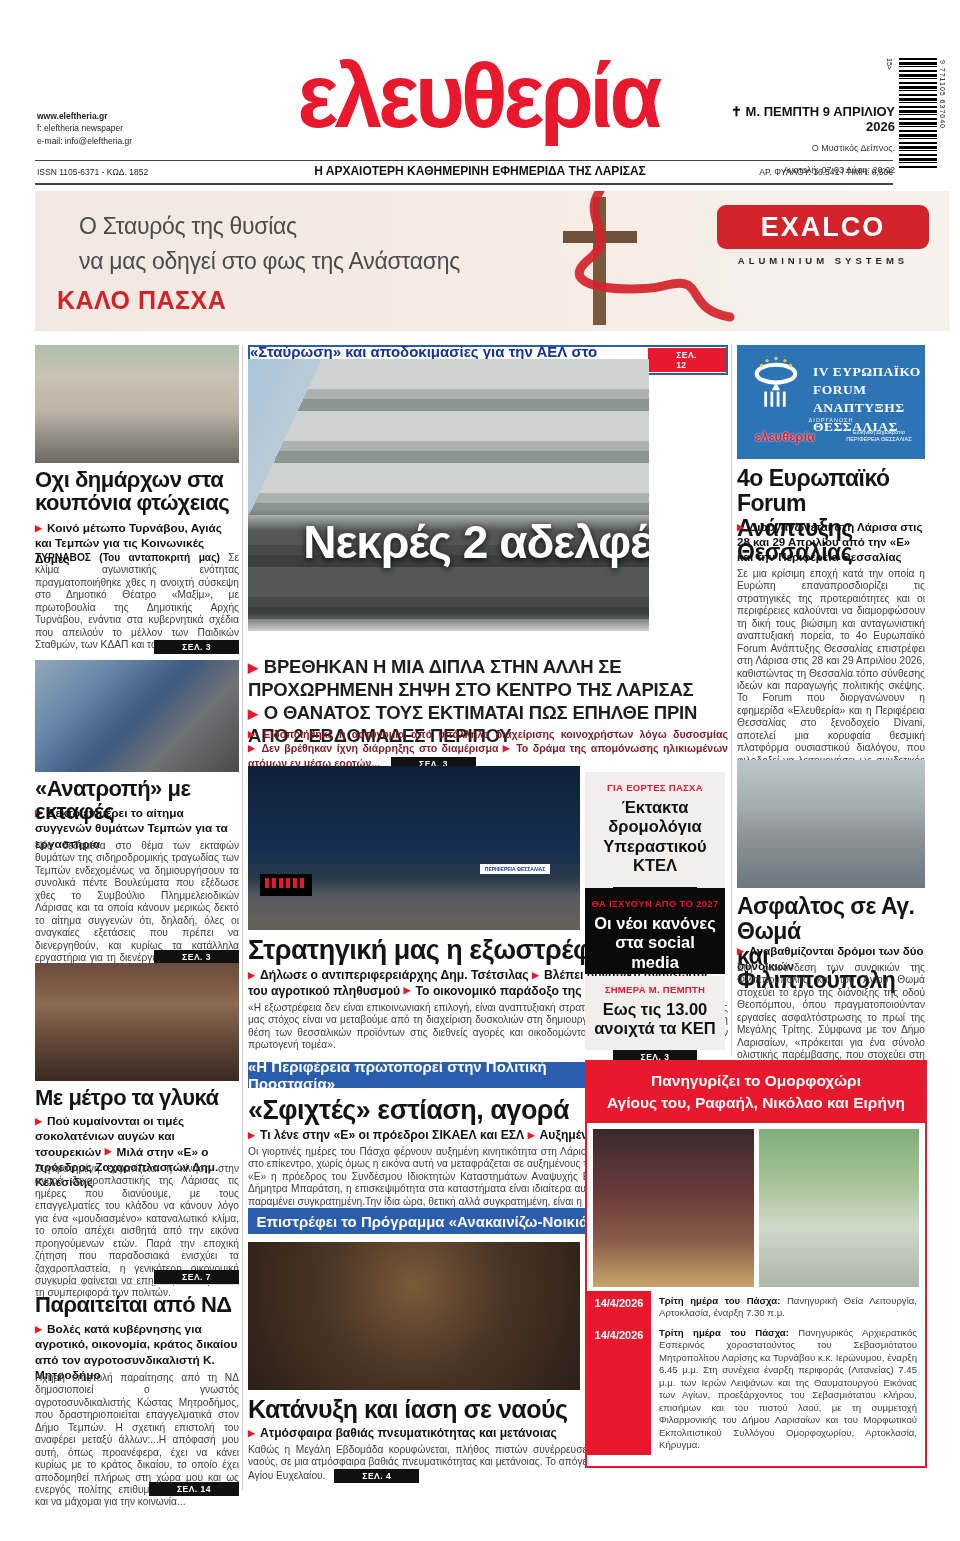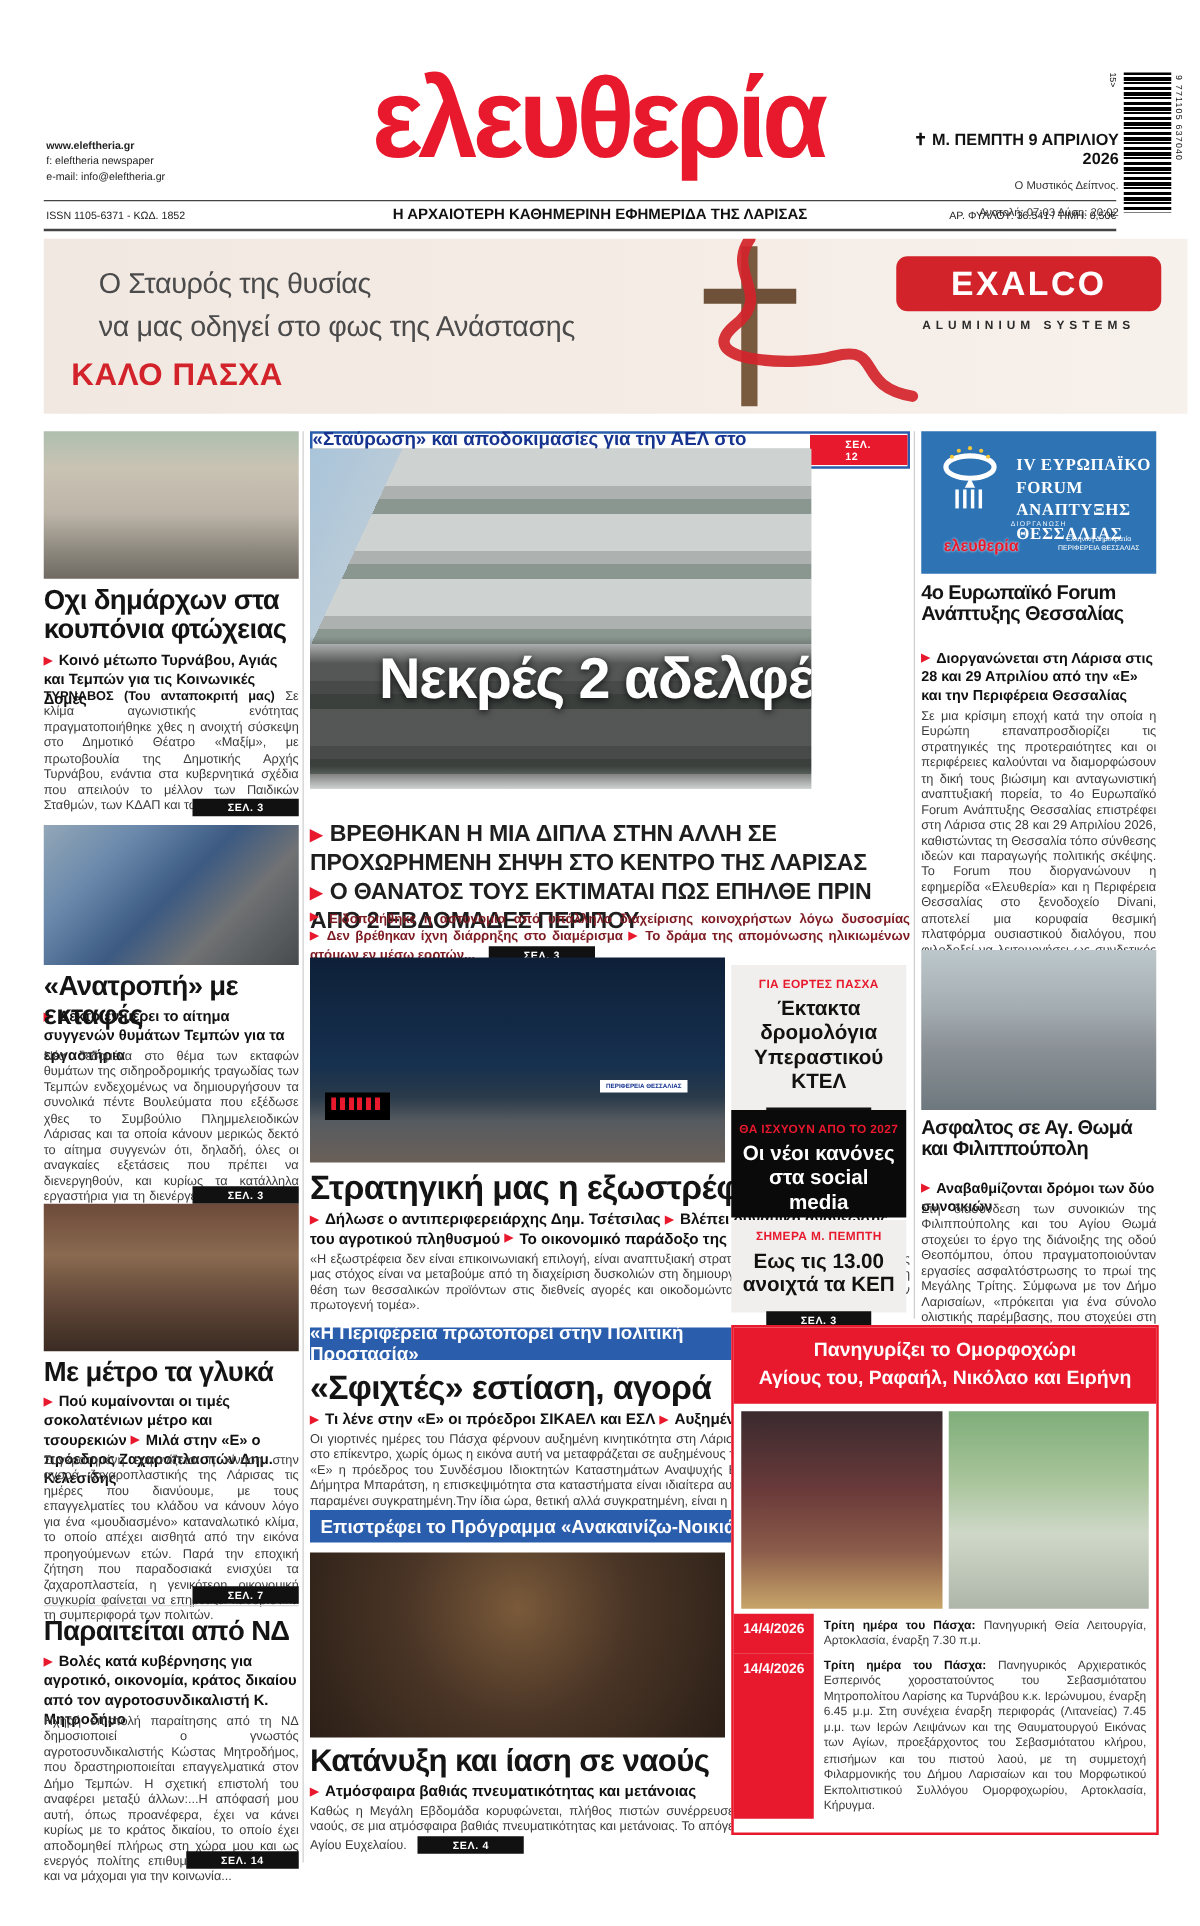--- a/index.html
+++ b/index.html
@@ -76,21 +76,21 @@
   .mbox.light{background:#f1efed;}
   .mbox.dark{background:#0a0a0a;}
   .mbox.dark .t{color:#fff;}
 
   
   .forum-box{background:#2e74b5;color:#fff;}
   .forum-title{font-family:"Liberation Serif",serif;font-size:13.5px;font-weight:700;letter-spacing:0.5px;line-height:1.35;}
   .forum-org{font-size:5.5px;letter-spacing:1px;text-align:center;color:#eaf2fa;}
   .forum-logo1{color:#e8182d;font-weight:700;font-size:13px;text-shadow:0 0 2px #fff;}
   .forum-logo2{font-size:5.5px;color:#fff;text-align:center;line-height:1.3;}
-  .right-title{font-size:16px;font-weight:700;color:#141414;letter-spacing:-0.5px;line-height:1.08;}
+  .right-title{font-size:23px;font-weight:700;color:#141414;letter-spacing:-0.5px;line-height:1.08;}
 
   
   .redsec{border:2px solid #e8182d;background:#fff;}
   .redsec .head{background:#e8182d;color:#fff;font-weight:700;font-size:15.5px;text-align:center;line-height:1.45;padding:8px 6px;}
   .event{display:flex;}
   .event .d{width:64px;flex:none;background:#e8182d;color:#fff;font-weight:700;font-size:11px;text-align:center;padding-top:6px;}
   .event .tx{flex:1;font-size:9.6px;color:#3c3c3c;line-height:1.3;padding:4px 8px 3px;text-align:justify;}
   .event .lead{font-weight:700;color:#111;}
 
   .vdiv{background:#cfcfcf;width:1px;}
@@ -168,21 +168,21 @@
   <p class="abs body-text" style="left:35px;top:840px;width:204px;margin:0;">
     <span>Νέα δεδομένα στο θέμα των εκταφών θυμάτων της σιδηροδρομικής τραγωδίας των Τεμπών ενδεχομένως να δημιουργήσουν τα συνολικά πέντε Βουλεύματα που εξέδωσε χθες το Συμβούλιο Πλημμελειοδικών Λάρισας και τα οποία κάνουν μερικώς δεκτό το αίτημα συγγενών ότι, δηλαδή, όλες οι αναγκαίες εξετάσεις που πρέπει να διενεργηθούν, και κυρίως τα κατάλληλα εργαστήρια για τη διενέργεια των εξετάσεων, θα υποδειχθούν από τον πραγματογνώμονα...</span>
   </p>
   <div class="abs badge-row" style="left:35px;top:952px;width:204px;">
     <span class="badge">ΣΕΛ. 3</span>
   </div>
 
   <div class="abs ph ph-bakery" style="left:35px;top:963px;width:204px;height:118px;"></div>
   <div class="abs art-title" style="left:35px;top:1087px;width:204px;font-size:22px;">Με μέτρο τα γλυκά</div>
   <div class="abs art-sub" style="left:35px;top:1114px;width:204px;font-size:11.8px;">
-    <span class="tri">Πού κυμαίνονται οι τιμές σοκολατένιων μέτρο και τσουρεκιών</span>
+    <span class="tri">Πού κυμαίνονται οι τιμές σοκολατένιων αυγών και τσουρεκιών</span>
     <span class="tri">Μιλά στην «Ε» ο πρόεδρος Ζαχαροπλαστών Δημ. Κελεσίδης</span>
   </div>
   <p class="abs body-text" style="left:35px;top:1163px;width:204px;margin:0;">
     <span>Συγκρατημένη εμφανίζεται η κίνηση στην αγορά ζαχαροπλαστικής της Λάρισας τις ημέρες που διανύουμε, με τους επαγγελματίες του κλάδου να κάνουν λόγο για ένα «μουδιασμένο» καταναλωτικό κλίμα, το οποίο απέχει αισθητά από την εικόνα προηγούμενων ετών. Παρά την εποχική ζήτηση που παραδοσιακά ενισχύει τα ζαχαροπλαστεία, η γενικότερη οικονομική συγκυρία φαίνεται να επηρεάζει καθοριστικά τη συμπεριφορά των πολιτών.</span>
   </p>
   <div class="abs badge-row" style="left:35px;top:1266px;width:204px;">
     <span class="badge">ΣΕΛ. 7</span>
   </div>
   <div class="abs hdiv" style="left:35px;top:1284px;width:204px;"></div>
 

